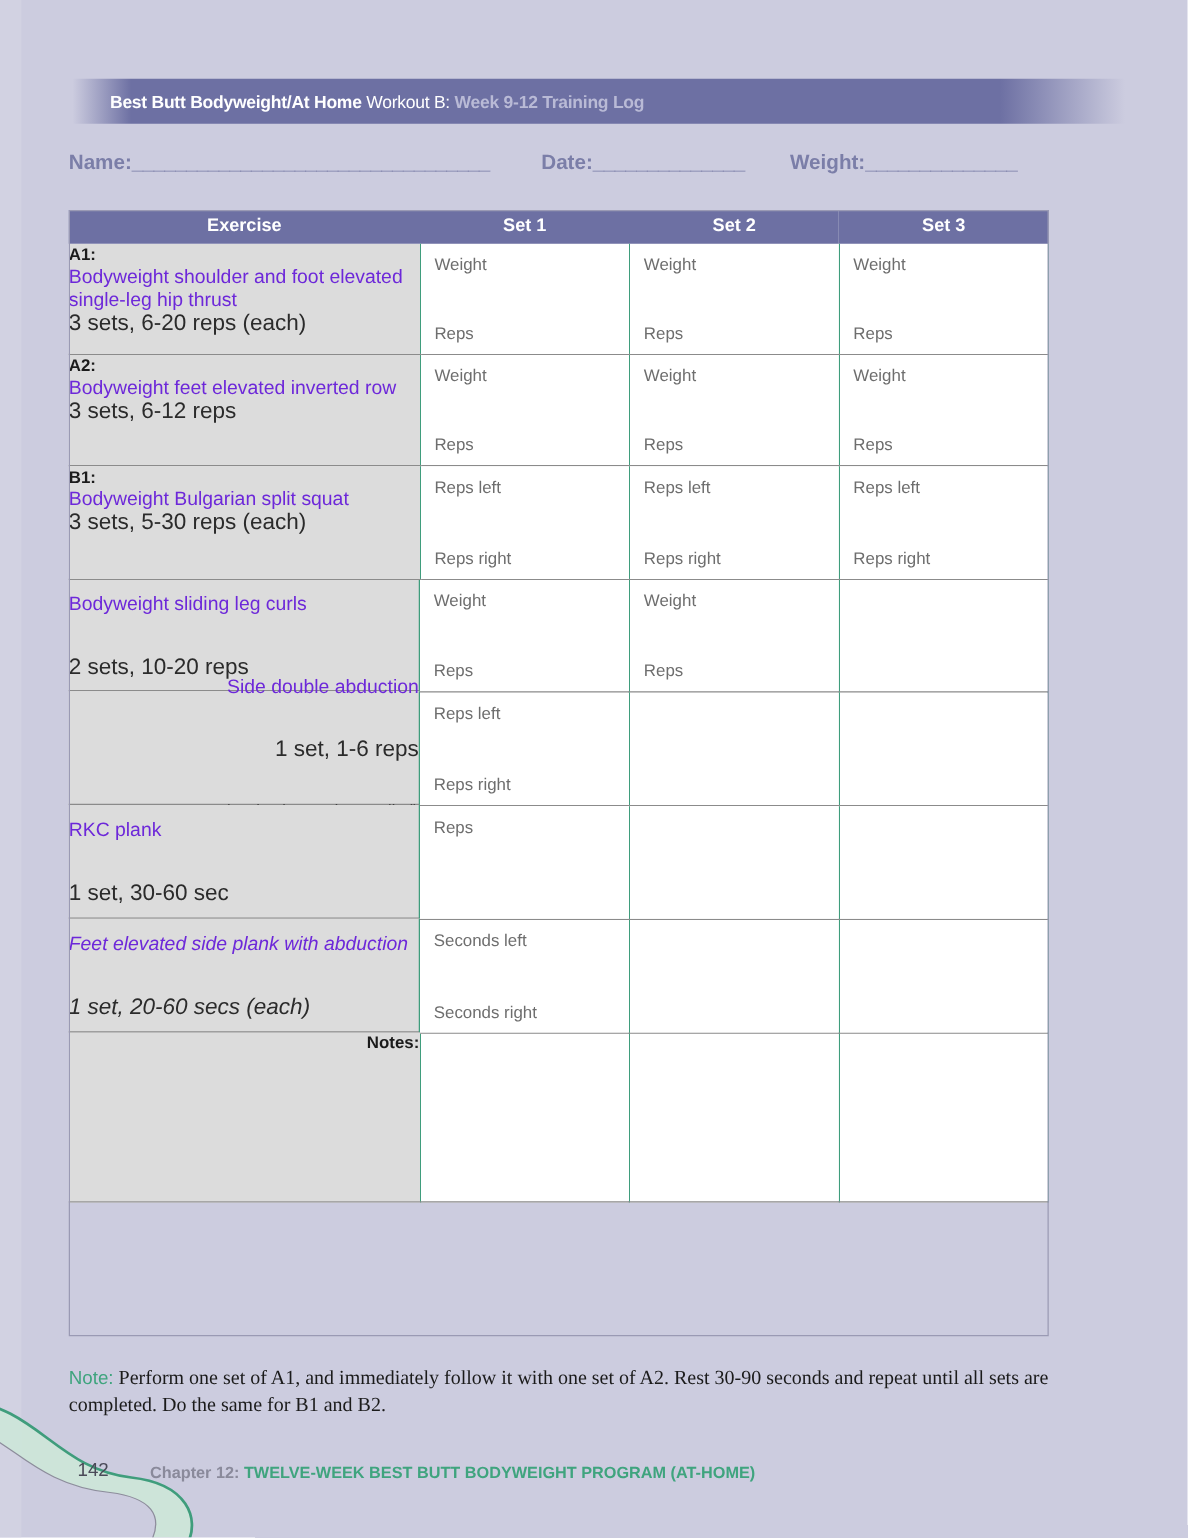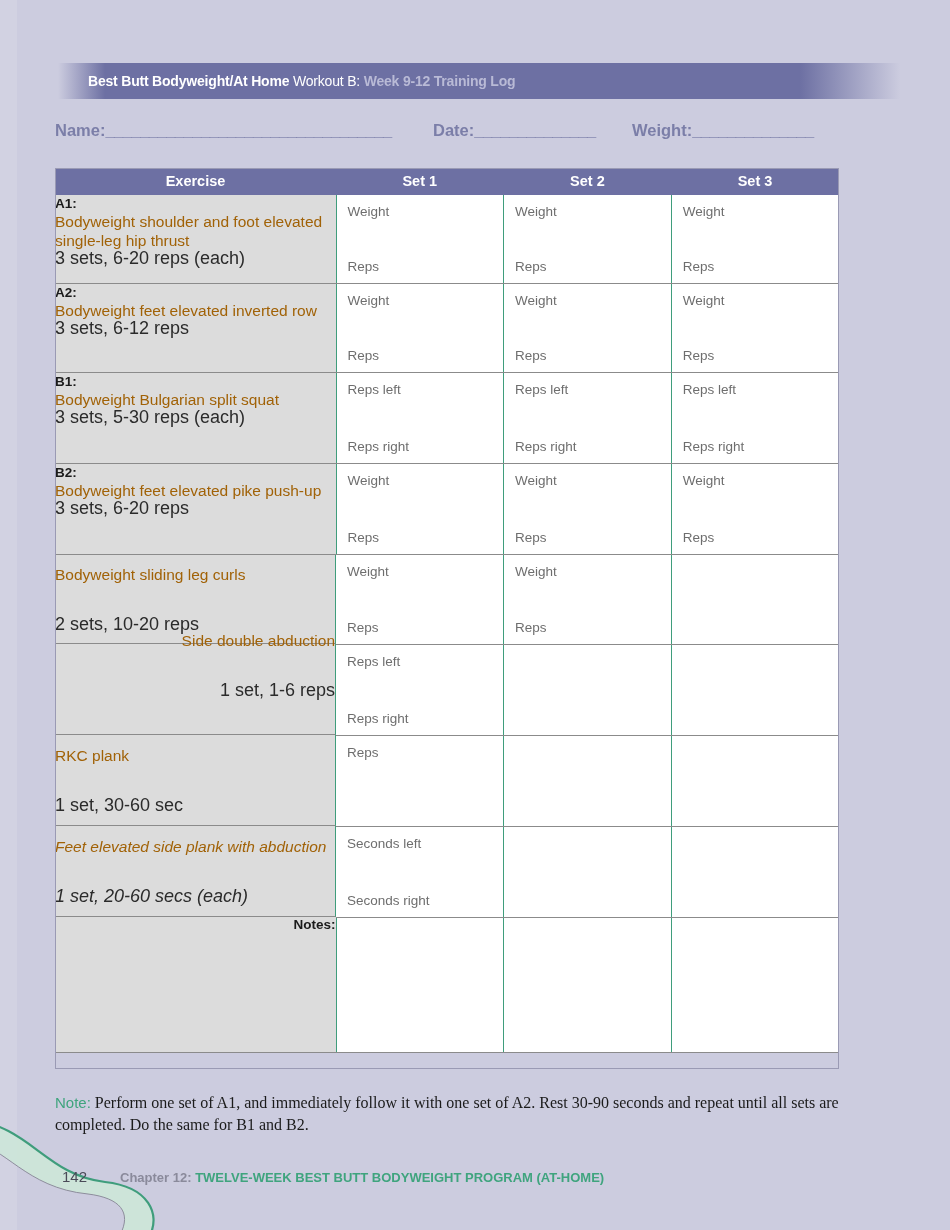--- a/index.html
+++ b/index.html
@@ -108,21 +108,21 @@
   }
   .set-cell:last-child { border-right: 1px solid #3f9d7c; }
 
   .ex-code {
     color: #1b1b1b;
     font-size: 13.5px;
     font-weight: bold;
     line-height: 17px;
   }
   .ex-name {
-    color: #a16207;
+    color: #6d28d9;
     font-size: 15.5px;
     line-height: 19px;
   }
   .ex-sets {
     color: #2b2b2b;
     font-size: 18px;
     line-height: 17px;
   }
   .ex-note {
     color: #2b2b2b;
@@ -287,39 +287,20 @@
         <td class="set-cell">
           <div class="slot slot-top">Reps left</div>
           <div class="slot-bottom">Reps right</div>
         </td>
         <td class="set-cell">
           <div class="slot slot-top">Reps left</div>
           <div class="slot-bottom">Reps right</div>
         </td>
       </tr>
       <tr>
-        <td class="ex-cell" style="height: 90px;">
-          <div class="ex-code">B2:</div>
-          <div class="ex-name">Bodyweight feet elevated pike push-up</div>
-          <div class="ex-sets">3 sets, 6-20 reps</div>
-        </td>
-        <td class="set-cell">
-          <div class="slot slot-top">Weight</div>
-          <div class="slot-bottom">Reps</div>
-        </td>
-        <td class="set-cell">
-          <div class="slot slot-top">Weight</div>
-          <div class="slot-bottom">Reps</div>
-        </td>
-        <td class="set-cell">
-          <div class="slot slot-top">Weight</div>
-          <div class="slot-bottom">Reps</div>
-        </td>
-      </tr>
-      <tr>
         <td class="ex-cell ex-center" style="height: 88px;">
           <div class="ex-name">Bodyweight sliding leg curls</div>
           <div class="ex-sets">2 sets, 10-20 reps</div>
         </td>
         <td class="set-cell">
           <div class="slot slot-top">Weight</div>
           <div class="slot-bottom">Reps</div>
         </td>
         <td class="set-cell">
           <div class="slot slot-top">Weight</div>

